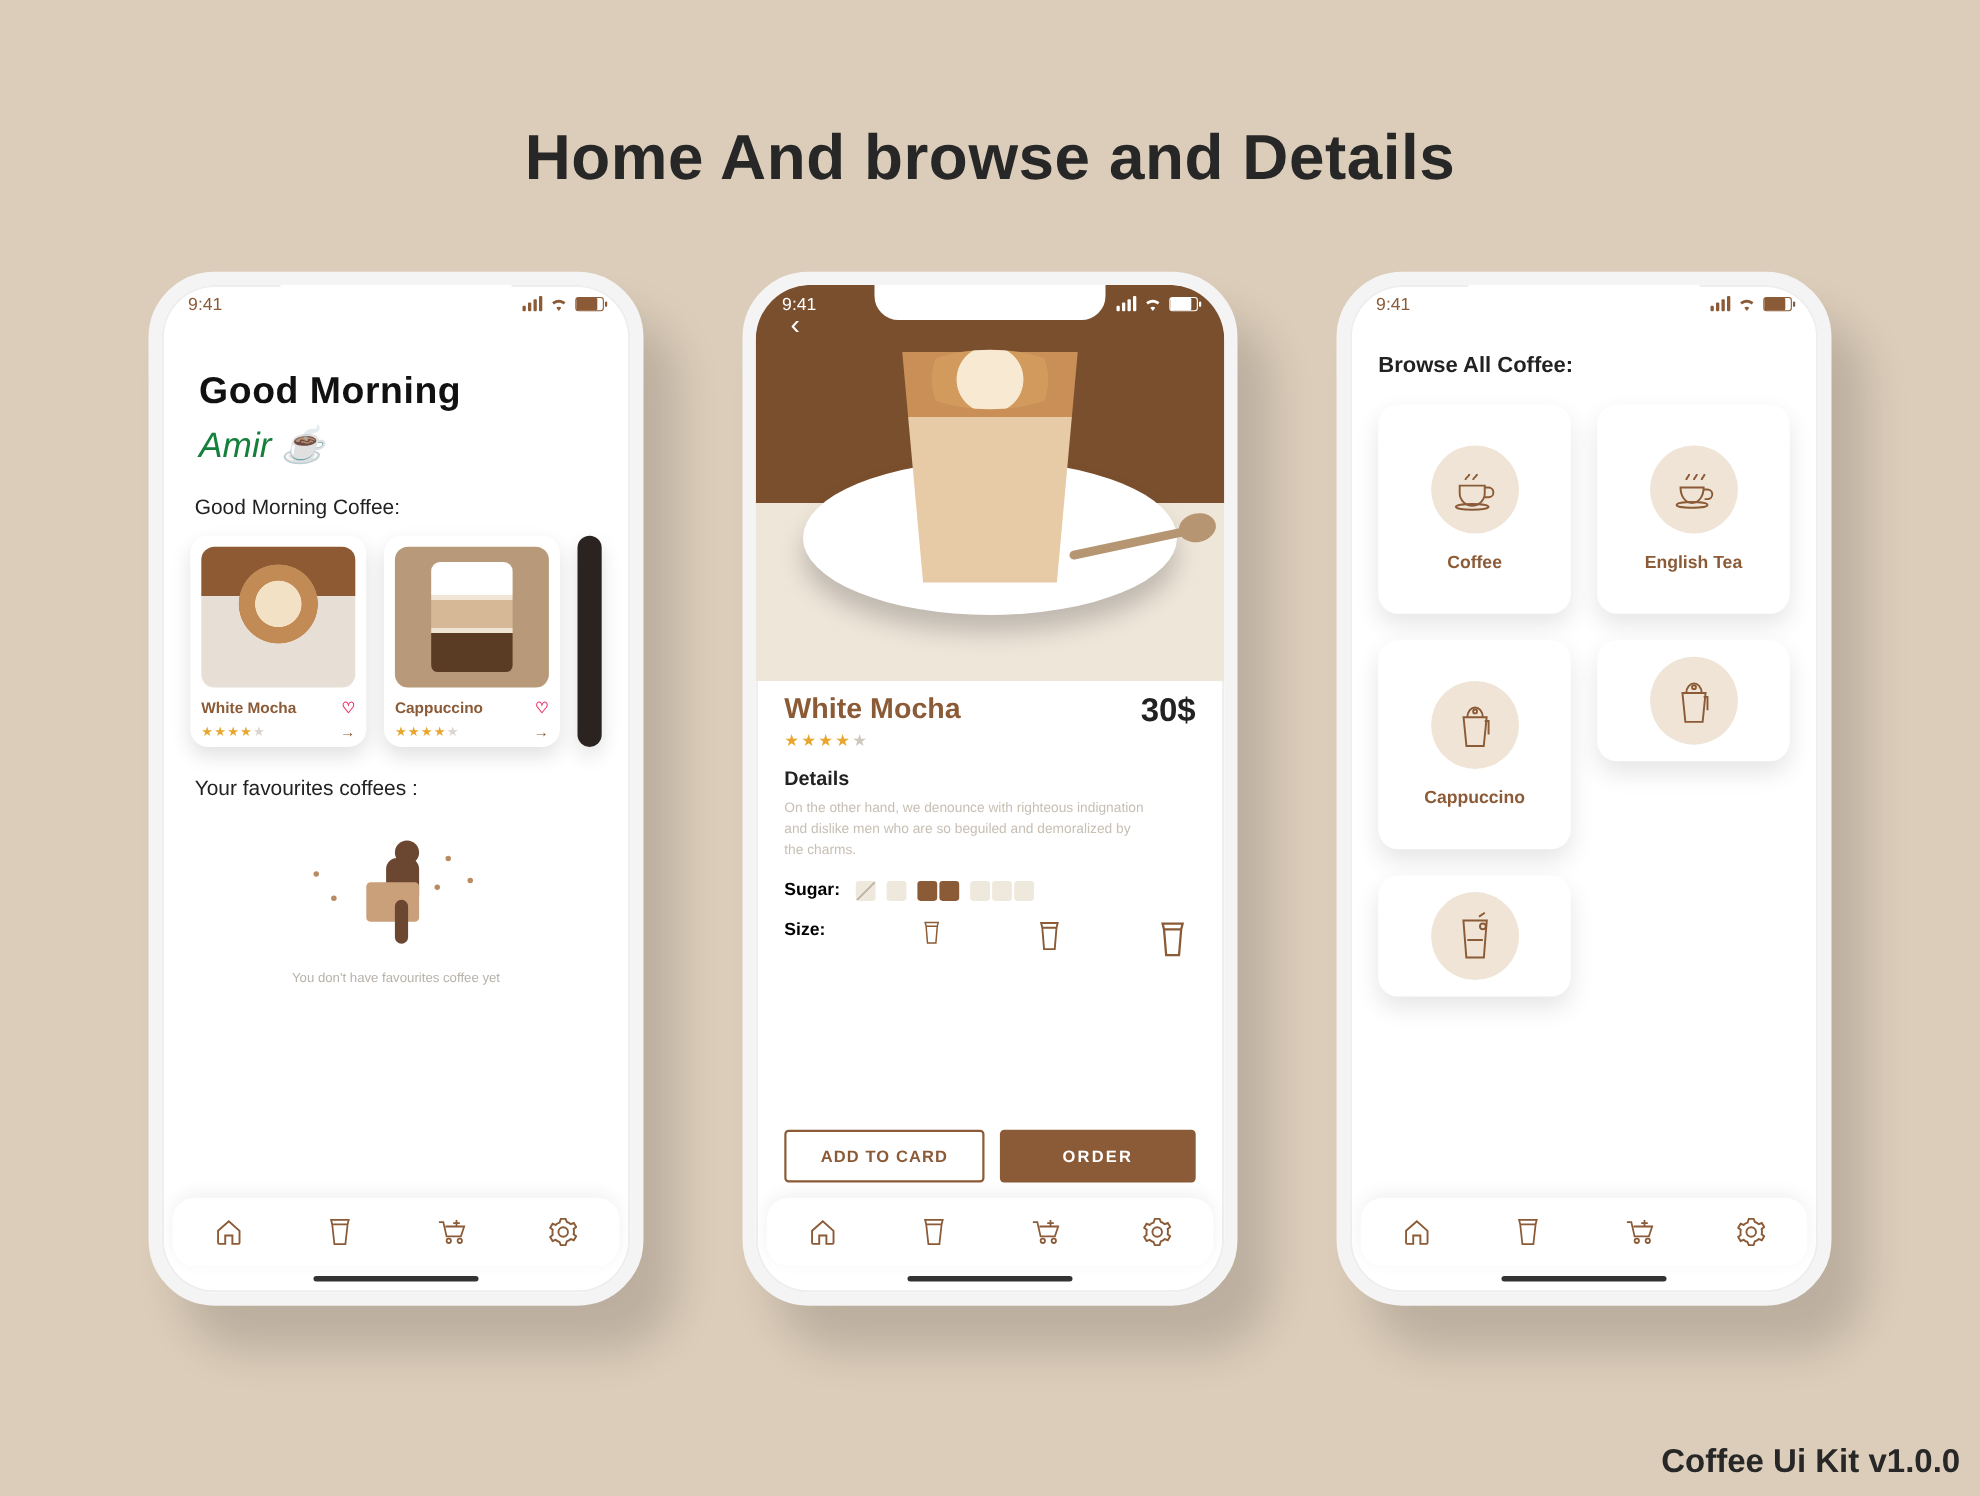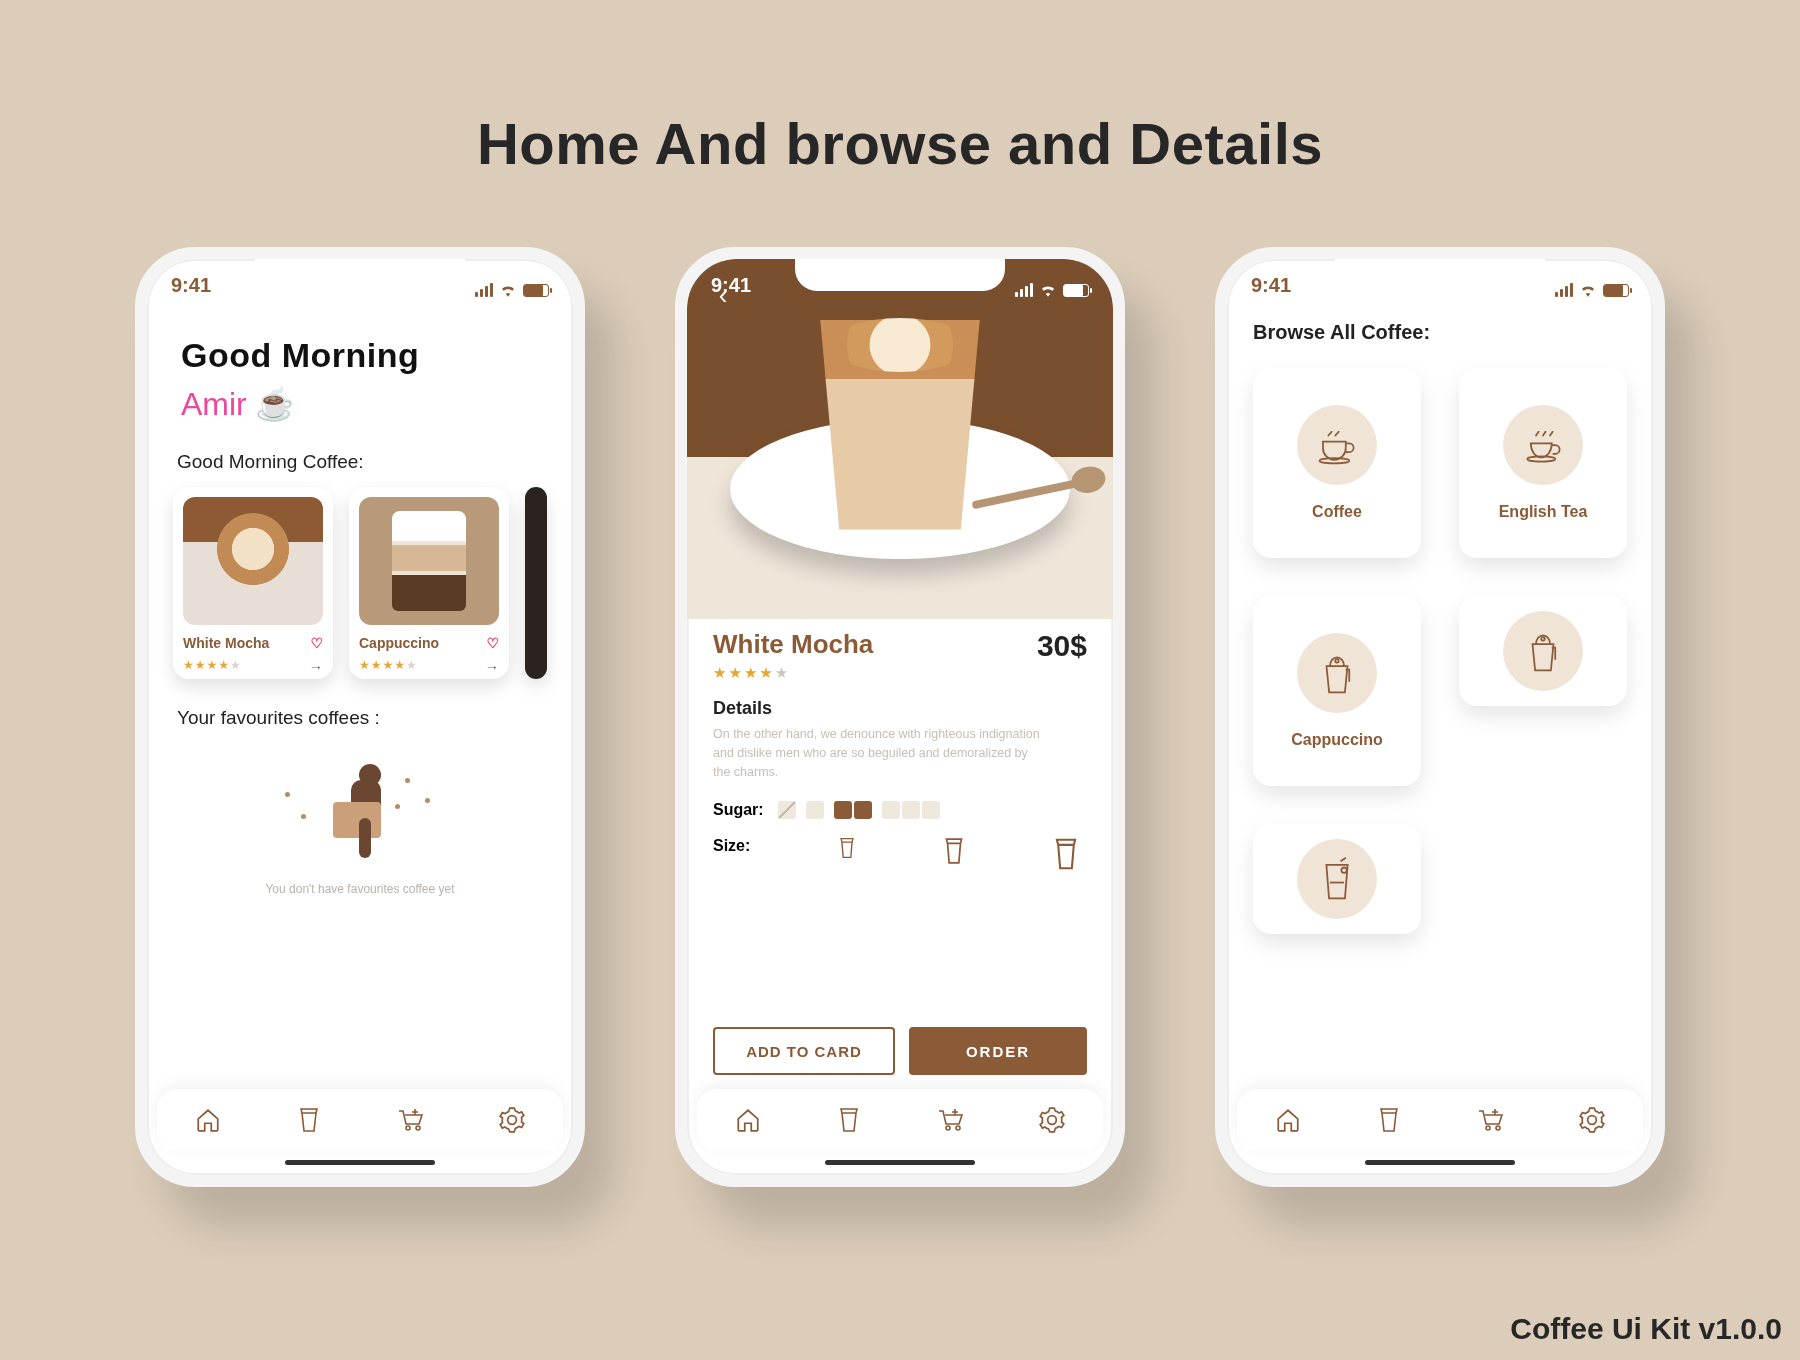--- a/index.html
+++ b/index.html
@@ -15,22 +15,22 @@
     border: 12px solid #f4f4f4;
     box-shadow: 30px 40px 40px rgba(0,0,0,0.15), inset 0 0 0 2px #eee;
     position: relative; overflow: hidden;
   }
   .notch {
     position: absolute; top: -2px; left: 50%; transform: translateX(-50%);
     width: 210px; height: 34px; background: #fff; border-radius: 0 0 22px 22px; z-index: 50;
   }
   .statusbar {
     position: absolute; top: 10px; left: 24px; right: 24px; height: 28px;
-    display: flex; justify-content: space-between; align-items: flex-end;
-    font-size: 20px; font-weight: 700; z-index: 60;
+    display: flex; justify-content: space-between; align-items: flex-start;
+    font-size: 16px; font-weight: 400; z-index: 60;
   }
   .statusbar.dark { color: #8b5a36; }
   .statusbar.light { color: #fff; }
   .status-icons { display: flex; align-items: center; gap: 6px; }
   .bars { display: flex; align-items: flex-end; gap: 2px; }
   .bars span { width: 3px; background: currentColor; border-radius: 1px; }
   .bars span:nth-child(1){height:5px}.bars span:nth-child(2){height:8px}.bars span:nth-child(3){height:11px}.bars span:nth-child(4){height:14px}
   .wifi-ico { width: 18px; height: 14px; }
   .batt { width: 26px; height: 13px; border: 1.5px solid currentColor; border-radius: 3px; position: relative; }
   .batt::after { content:""; position:absolute; right:-4px; top:3px; width:2px; height:5px; background:currentColor; border-radius:1px;}
@@ -43,21 +43,21 @@
   
   .tabbar {
     position: absolute; left: 10px; right: 10px; bottom: 24px; height: 62px;
     background: #fff; border-radius: 20px; box-shadow: 0 -4px 16px rgba(0,0,0,0.06);
     display: flex; justify-content: space-around; align-items: center;
   }
   .tab-btn { width: 44px; height: 44px; display: flex; align-items: center; justify-content: center; color: #8b5a36; }
 
   
   .greet-line1 { font-size: 34px; font-weight: 600; color: #111; margin-top: 25px; margin-left: 8px; letter-spacing: 0.5px;}
-  .greet-line2 { font-size: 32px; font-weight: 500; color: #ec4899; margin-top: 10px; margin-left: 8px; }
+  .greet-line2 { font-size: 32px; font-weight: 500; color: #15803d; margin-top: 10px; margin-left: 8px; font-style: italic; }
   .sec-label { font-size: 19px; font-weight: 400; color: #222; margin-top: 28px; margin-left: 4px; }
   .cards-row { display: flex; gap: 16px; margin-top: 14px; }
   .coffee-card {
     width: 160px; background: #fff; border-radius: 16px; padding: 10px 10px 6px;
     box-shadow: 0 8px 18px rgba(0,0,0,0.12);
   }
   .coffee-card .thumb { width: 140px; height: 128px; border-radius: 12px; overflow: hidden; }
   .latte-thumb { background: linear-gradient(#8d5a34 0 35%, #e7dfd5 35% 100%); position: relative; }
   .latte-thumb::after { content:""; position:absolute; left:50%; top:44%; transform:translate(-50%,-50%); width:80px; height:80px; border-radius:50%; background:radial-gradient(circle at 50% 45%, #f3e1c6 0 35%, #c28b55 36% 60%, transparent 61%);} 
   .capp-thumb { background:#b89a7a; position:relative;}
@@ -111,21 +111,21 @@
   .cube.strike{background:linear-gradient(135deg,#efe8dc 0 46%,#c3b9aa 46% 54%,#efe8dc 54%);}
   .size-row{display:flex;justify-content:space-between;margin-top:18px;padding-right:8px;}
   .size-row .lbl{font-size:16px;font-weight:700;}
   .cup-ico{color:#8b5a36;}
   .cta-row{position:absolute;left:0;right:0;bottom:0;display:flex;gap:14px;}
   .btn-outline{flex:1;height:48px;border:2px solid #8b5a36;color:#8b5a36;font-weight:800;font-size:15px;letter-spacing:1px;display:flex;align-items:center;justify-content:center;border-radius:4px;}
   .btn-fill{flex:1;height:48px;background:#8b5a36;color:#fff;font-weight:800;font-size:15px;letter-spacing:2px;display:flex;align-items:center;justify-content:center;border-radius:4px;}
 
   
   .browse-title { font-size:20px; font-weight:600; color:#222; margin-top:10px;}
-  .grid { margin-top:24px; display:grid; grid-template-columns:1fr 1fr; gap:38px; }
+  .grid { margin-top:24px; display:grid; grid-template-columns:1fr 1fr; gap:24px; }
   .cat-card{height:190px;background:#fff;border-radius:18px;box-shadow:0 10px 22px rgba(0,0,0,0.1);display:flex;flex-direction:column;align-items:center;justify-content:center;gap:18px;}
   .icon-badge{width:80px;height:80px;border-radius:50%;background:#efe4d6;display:flex;align-items:center;justify-content:center;color:#8b5a36;}
   .cat-label{font-size:16px;font-weight:600;color:#8b5a36;}
 
 </style>
 </head>
 <body>
 
 <h1 class="page-title">Home And browse and Details</h1>
 

